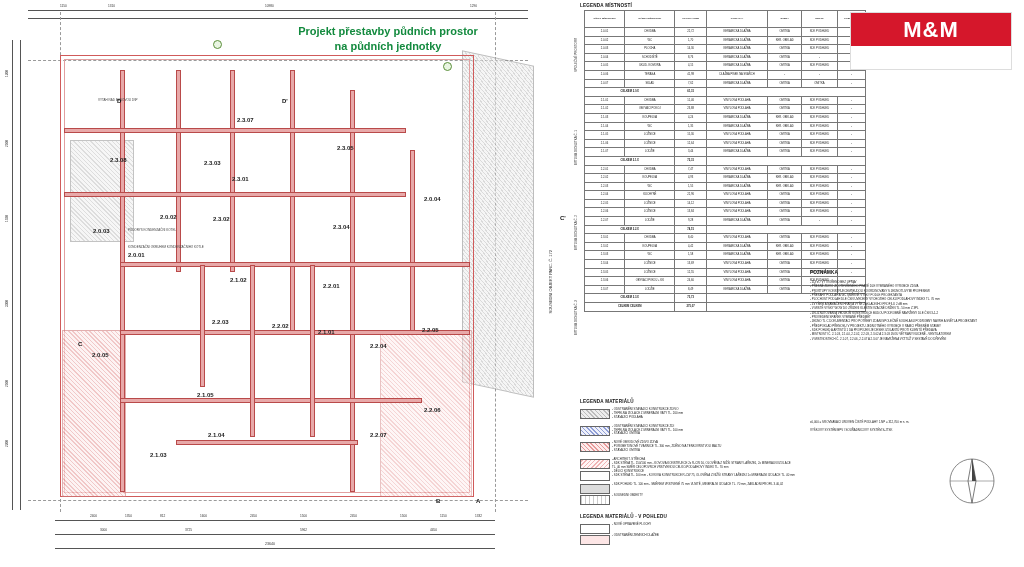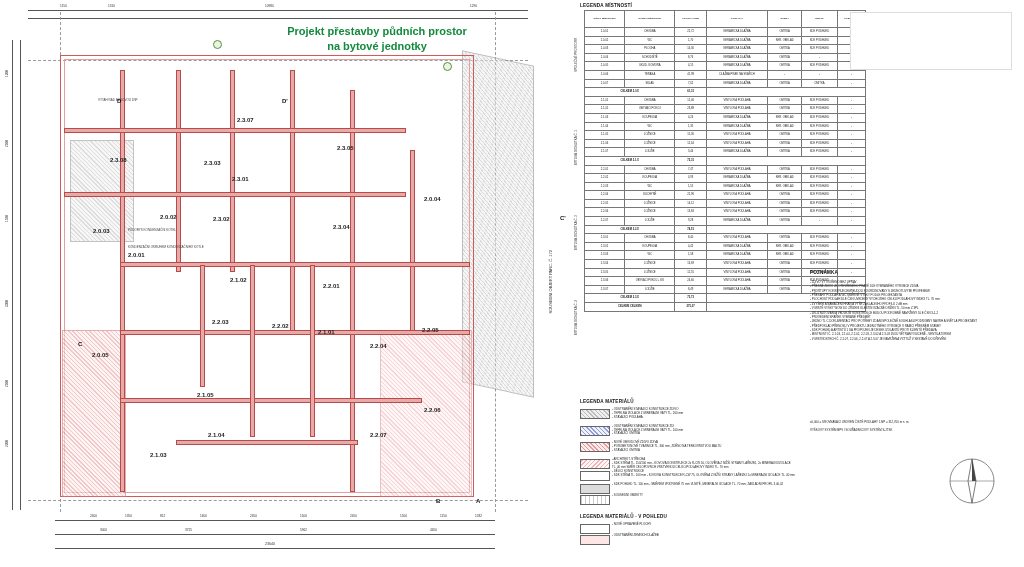--- a/index.html
+++ b/index.html
@@ -144,23 +144,23 @@
     <div class="mark" style="left:117px;top:98px;">D</div>
     <div class="mark" style="left:282px;top:98px;">D'</div>
     <div class="mark" style="left:78px;top:341px;">C</div>
     <div class="mark" style="left:560px;top:215px;">C'</div>
     <div class="mark" style="left:436px;top:498px;">B</div>
     <div class="mark" style="left:476px;top:498px;">A</div>
 
     <div class="circ" style="left:213px;top:40px;"></div>
     <div class="circ" style="left:443px;top:62px;"></div>
 
-    <div class="title-main" style="left:237px;top:24px;width:280px;">
+    <div class="title-main" style="left:248px;top:24px;width:280px;">
       <span>Projekt přestavby půdních prostor</span><br>
-      <span>na bytové jednotky</span>
+      <span>na půdních jednotky</span>
     </div>
   </div>
 
   <div id="right">
 
     <div class="sec-title" style="left:8px;top:3px;">LEGENDA MÍSTNOSTÍ</div>
 
     <div class="side-txt vert" style="left:2px;top:38px;font-size:3px;">SPOLEČNÉ PROSTORY</div>
     <div class="side-txt vert" style="left:2px;top:130px;font-size:3px;">BYTOVÁ JEDNOTKA Č. 1</div>
     <div class="side-txt vert" style="left:2px;top:215px;font-size:3px;">BYTOVÁ JEDNOTKA Č. 2</div>
@@ -453,20 +453,21 @@
           </tr>
           <tr class="grp">
             <td colspan="2">CELKEM CELKEM</td>
             <td>275,07</td>
             <td colspan="4"></td>
           </tr>
         </tbody>
     </table>
 
     <div class="logo">
+      <div class="top">M&amp;M</div>
     </div>
 
     <div class="sec-title" style="left:238px;top:270px;">POZNÁMKA</div>
     <div class="note" id="poznamka-box" style="left:238px;top:280px;width:210px;"><div>- ZDIVO VYTVOŘENO BEZ ÚPRAV</div><div>- PŘESNÉ ZDIVO JE OTEVŘENÉHO PRAVÉ DLE VYBRANÉHO VÝROBCE ZDIVA</div><div>- PROSTUPY KONSTRUKCEMI BUDOU KOORDINOVÁNY S JEDNOTLIVÝMI PROFESEMI</div><div>- PŘESAHY PODLAH A WC SMĚRNÉ VÝŠKY PODLE PROJEKTANTA</div><div>- PLOCHOST PODLAH DLE ČSN UVEDENY VÝCHOZÍHO CELKU PODLAHOVÝ INDEX TL. 70 mm</div><div>- ZVÝŠENÍ A NAMÁČENÍ HRAN A VÝŠE ZÁKLADNÍHO PROFILU 2 dB mm</div><div>- V MÍSTĚ VÝŠKY WOW DO ZŘIZENÍ KLEŠTIN VZÁCNÉ DRŽEN TL. 50 mm Z 3PL</div><div>- ZKLIZNUTOVÁNÍ A VEDLEJŠÍ KONSTRUKCE BUDOU PODROBNĚ NAVRŽENY DLE ČSN 3-1-2</div><div>- PROVEDENÍ SPÁŘEK VYBRANÉ PŘEDMĚT</div><div>- JEDNO TL C DOKUMENTACI PRO POTŘEBY ZDÁNÍ SPOLEČNĚ SOUHLASU PODROBNÝ NÁVRH A SVĚTLÁ PROJEKTANT</div><div>- PŘEDPOKLAD PŘENOSU V PROJEKTU JEDNOTNÉHO VÝROBCE V RÁMCI PŘESNÉM STAVBY</div><div>- SDK POHLED A ARTISTŮ 1 DA PROPOJEN JE DESEK IZOLANTŮ PROTI KLIENTŮ PŘEDÁVÁ</div><div>- MÍSTNOSTI Č. 2.1.03, 2.1.04, 2.2.02, 2.2.03, 2.3.02 A 2.3.03 JSOU VĚTRÁNY NUCENĚ - VENTILÁTOREM</div><div>- V MÍSTNOSTECH Č. 2.1.07, 2.2.06, 2.2.07 A 2.3.07 JE NAVRŽENA VÝZTUŽ V SESTAVĚ DO DŘEVĚNÍ</div></div>
 
     <div class="note" style="left:238px;top:420px;width:200px;">±0,000 = SROVNÁVACÍ ÚROVEŇ ČISTÉ PODLAHY 1.NP = 312,700 m n. m.</div>
     <div class="note" style="left:238px;top:428px;width:200px;">VÝŠKOVÝ SYSTÉM BPV / SOUŘADNICOVÝ SYSTÉM S-JTSK</div>
 
     <div class="sec-title" style="left:8px;top:399px;">LEGENDA MATERIÁLŮ</div>
     <div id="legend-mat">

